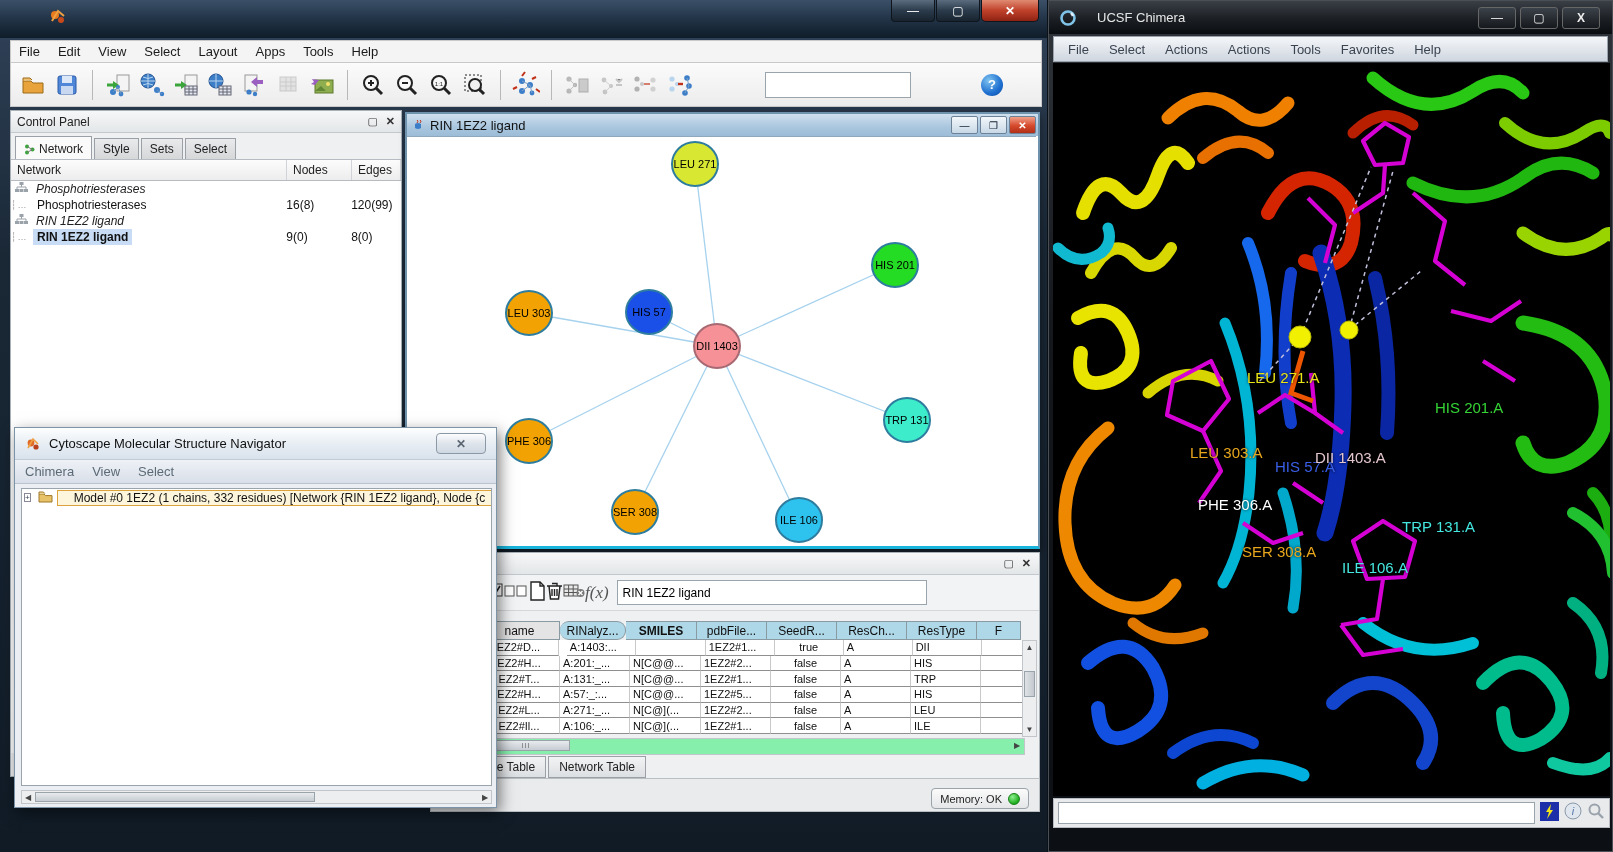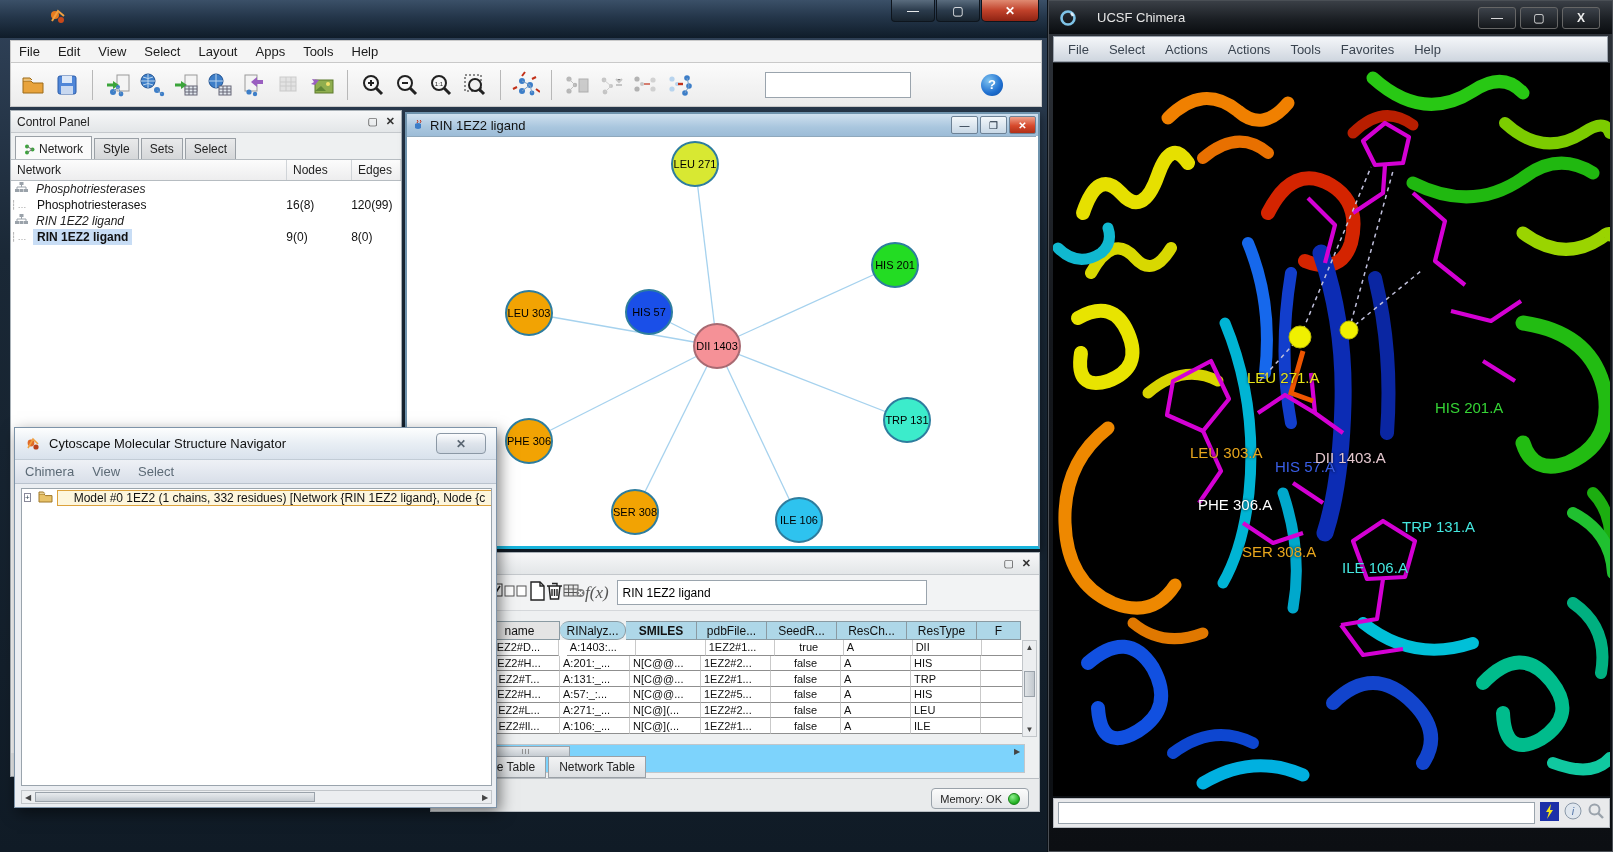--- a/index.html
+++ b/index.html
@@ -77,21 +77,21 @@
   .tgrid { position:absolute; left:48px; top:68px; width:546px; }
   .tg-head { display:flex; height:19px; font-size:12px; color:#111; }
   .tg-head .th { background:#aed7e8; border:1px solid #8a9aa2; border-left:none; display:flex; align-items:center; justify-content:center; }
   .tg-head .th:first-child { background:#e4e4e4; border-left:1px solid #8a9aa2; }
   .tg-body .tr { display:flex; height:15.7px; font-size:11px; color:#111; background:#fff; }
   .tg-body .td { border-right:1px solid #c9c9c9; border-bottom:1px solid #8f8f8f; padding:0 3px; overflow:hidden; white-space:nowrap; display:flex; align-items:center;}
   .tg-body .td.center { justify-content:center; }
   .vscroll { position:absolute; right:2px; top:87px; width:15px; height:97px; background:#eceef0; border:1px solid #c2c6ca; }
   .vthumb { position:absolute; left:1px; top:30px; width:11px; height:26px; background:linear-gradient(90deg,#dfe3e6,#c3c9cf); border:1px solid #9aa2aa; }
   .varrow { position:absolute; left:0; width:13px; height:13px; font-size:8px; color:#444; display:flex; align-items:center; justify-content:center; }
-  .hscroll { position:absolute; left:48px; top:185px; width:546px; height:29px; background:#7dd3fc; border:1px solid #c2c6ca;margin-top:6px; }
+  .hscroll { position:absolute; left:48px; top:185px; width:546px; height:17px; background:#86efac; border:1px solid #c2c6ca; }
   .hthumb { position:absolute; left:2px; top:1px; width:88px; height:11px; background:linear-gradient(180deg,#e8ebee,#c6ccd2); border:1px solid #9aa2aa;
             display:flex; align-items:center; justify-content:center; font-size:8px; color:#777; letter-spacing:1px;}
   .tp-tabs { position:absolute; left:48px; top:203px; display:flex; gap:2px; }
   .tp-tab { border:1px solid #9aa0a6; background:linear-gradient(180deg,#f2f3f4,#dcdfe2); font-size:12px; color:#222; padding:3px 10px; }
   .statusbar { position:absolute; left:430px; top:778px; width:610px; height:34px; background:#e9ebec; border:1px solid #b9bec3; }
   .membtn { position:absolute; right:10px; top:9px; height:21px; border:1px solid #9aa2aa; border-radius:4px;
             background:linear-gradient(180deg,#fbfbfb,#e4e6e8); display:flex; align-items:center; gap:6px;
             font-size:11px; color:#222; padding:0 8px; }
   .memdot { width:12px; height:12px; border-radius:50%; background:radial-gradient(circle at 35% 30%,#8ef08e,#1fae1f 70%); border:1px solid #158015; }
 

